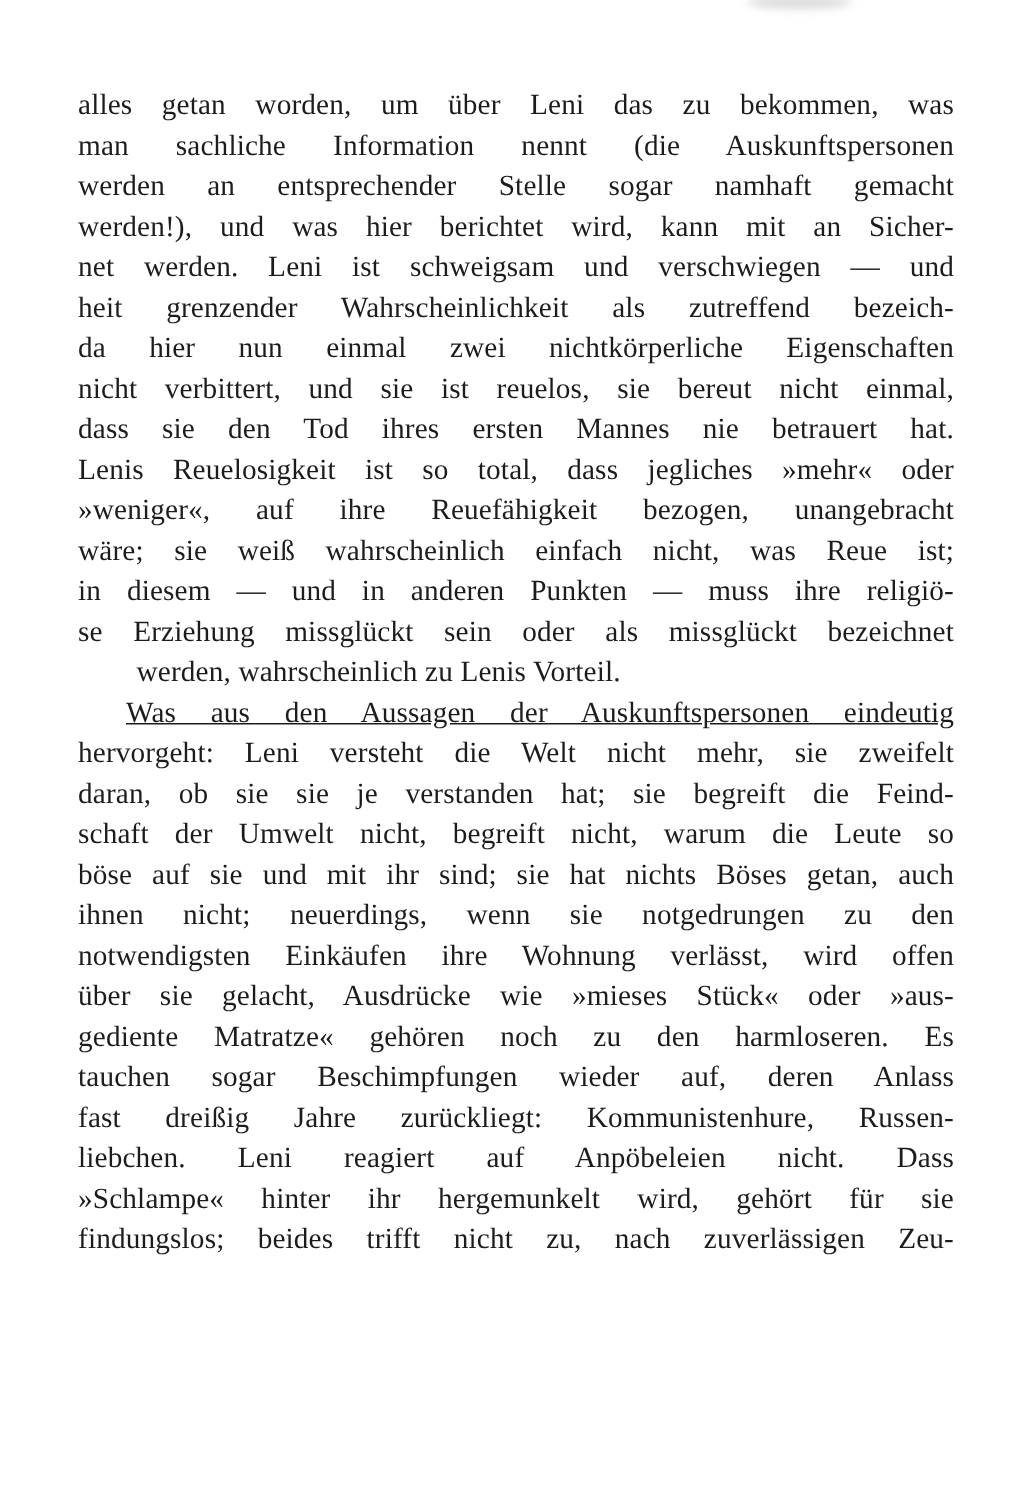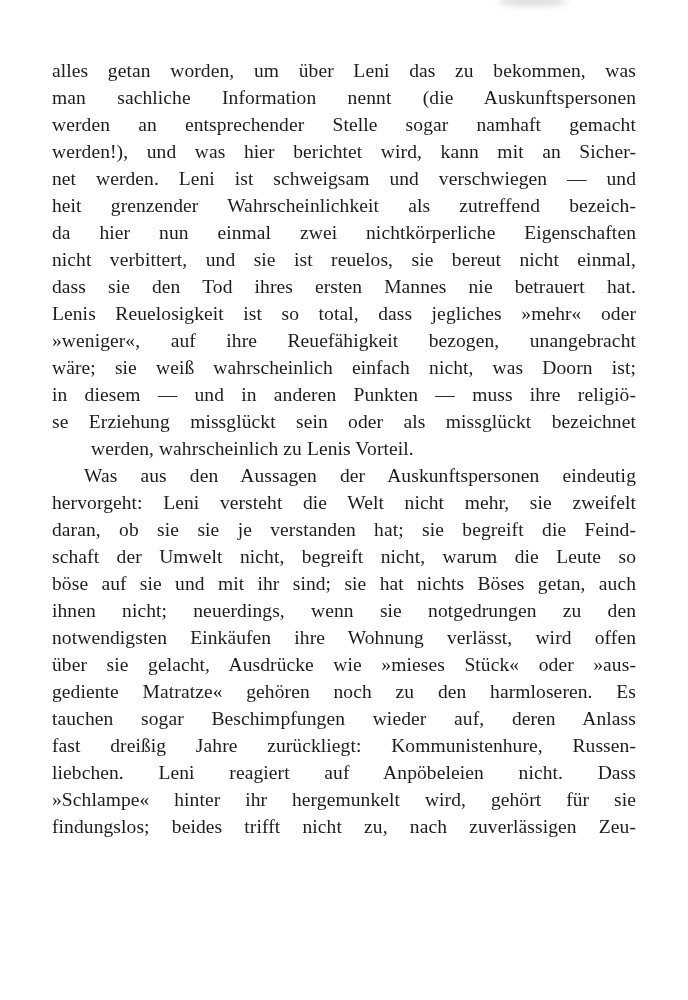--- a/index.html
+++ b/index.html
@@ -42,20 +42,21 @@
     text-align-last: justify;
     letter-spacing: 0.1px;
     color: #1c1c1c;
   }
   .para.end-left .line:last-child {
     text-align-last: left;
     margin-left: 39px;
   }
   .para.indent .line:first-child {
     text-indent: 32px;
+    text-decoration: underline;
   }
   .page-number {
     position: absolute;
     left: 52px;
     top: 932px;
     font-size: 19.5px;
     line-height: 27px;
     color: #1c1c1c;
   }
 </style>
@@ -72,21 +73,21 @@
         <div class="line">man sachliche Information nennt (die Auskunftspersonen</div>
         <div class="line">werden an entsprechender Stelle sogar namhaft gemacht</div>
         <div class="line">werden!), und was hier berichtet wird, kann mit an Sicher-</div>
         <div class="line">net werden. Leni ist schweigsam und verschwiegen — und</div>
         <div class="line">heit grenzender Wahrscheinlichkeit als zutreffend bezeich-</div>
         <div class="line">da hier nun einmal zwei nichtkörperliche Eigenschaften</div>
         <div class="line">nicht verbittert, und sie ist reuelos, sie bereut nicht einmal,</div>
         <div class="line">dass sie den Tod ihres ersten Mannes nie betrauert hat.</div>
         <div class="line">Lenis Reuelosigkeit ist so total, dass jegliches »mehr« oder</div>
         <div class="line">»weniger«, auf ihre Reuefähigkeit bezogen, unangebracht</div>
-        <div class="line">wäre; sie weiß wahrscheinlich einfach nicht, was Doorn ist;</div>
+        <div class="line">wäre; sie weiß wahrscheinlich einfach nicht, was Reue ist;</div>
         <div class="line">in diesem — und in anderen Punkten — muss ihre religiö-</div>
         <div class="line">se Erziehung missglückt sein oder als missglückt bezeichnet</div>
         <div class="line">werden, wahrscheinlich zu Lenis Vorteil.</div>
       </div>
     <div class="para indent">
         <div class="line">Was aus den Aussagen der Auskunftspersonen eindeutig</div>
         <div class="line">hervorgeht: Leni versteht die Welt nicht mehr, sie zweifelt</div>
         <div class="line">daran, ob sie sie je verstanden hat; sie begreift die Feind-</div>
         <div class="line">schaft der Umwelt nicht, begreift nicht, warum die Leute so</div>
         <div class="line">böse auf sie und mit ihr sind; sie hat nichts Böses getan, auch</div>

